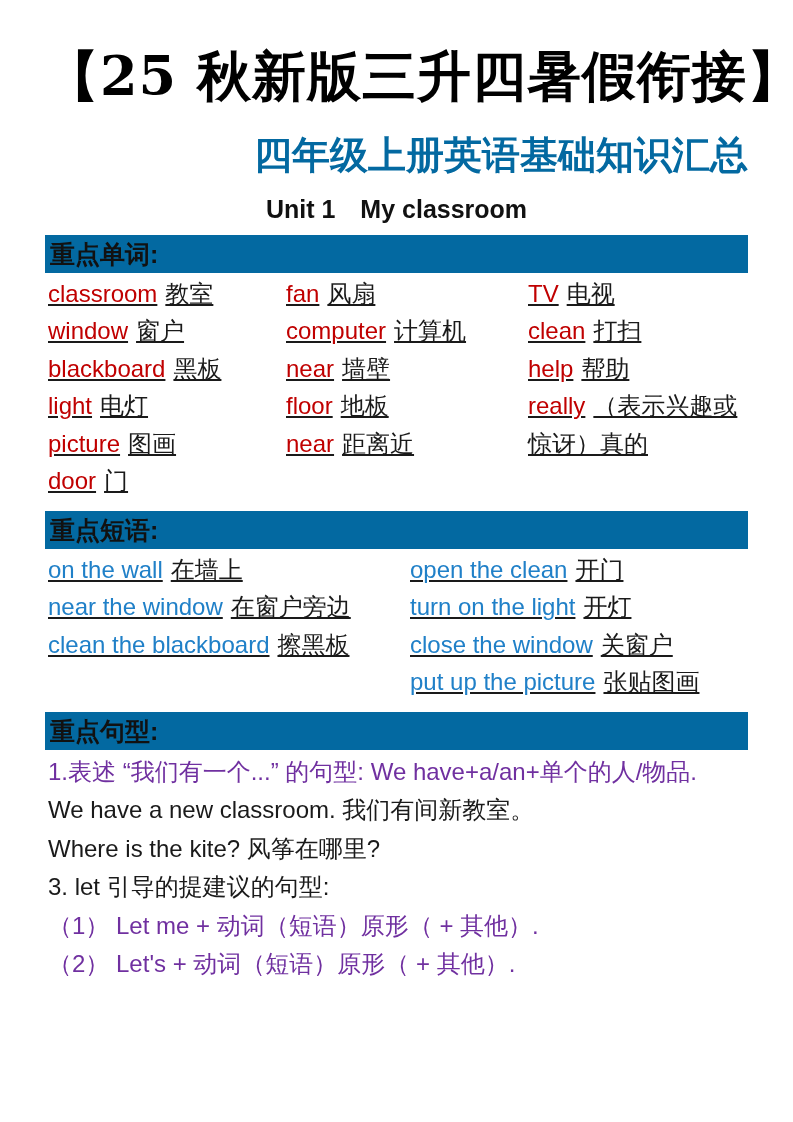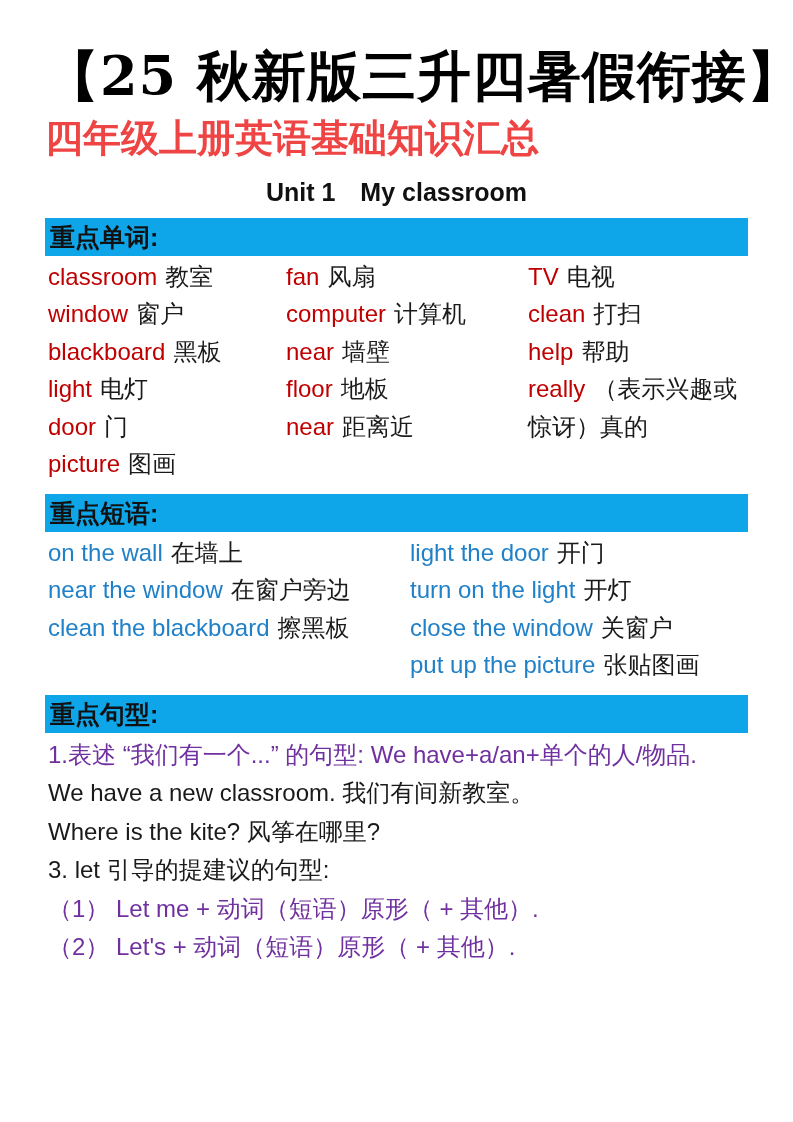--- a/index.html
+++ b/index.html
@@ -10,37 +10,37 @@
   }
   .content{padding:44px 45px 0 45px;width:703px;}
 
   
   .doc-title{
     text-align:left;font-size:54px;font-weight:900;color:#000;
     font-family:"DejaVu Serif","Liberation Serif",serif;
     line-height:1.2;letter-spacing:1px;white-space:nowrap;
   }
   .doc-subtitle{
-    text-align:left;font-size:38px;font-weight:bold;color:#ef4444;
+    text-align:right;font-size:38px;font-weight:bold;color:#0369a1;
     font-family:"DejaVu Serif","Liberation Serif",serif;
-    margin-top:6px;line-height:1.2;
+    margin-top:23px;line-height:1.2;
   }
   .unit-heading{
     text-align:center;font-size:25px;font-weight:bold;color:#111;
     margin-top:16px;line-height:1.3;
   }
 
   
   .section-bar{
-    background:#0ea5e9;font-size:25px;font-weight:bold;color:#111;
+    background:#0369a1;font-size:25px;font-weight:bold;color:#111;
     padding:4px 6px 4px 5px;margin-top:9px;line-height:1.2;
   }
 
   
-  .grid{display:flex;align-items:flex-start;padding:2px 0 2px 3px;}
+  .grid{display:flex;align-items:flex-start;padding:2px 0 2px 3px;text-decoration:underline;}
   .wcol1{width:238px;}
   .wcol2{width:242px;}
   .wcol3{width:220px;}
   .pcol1{width:362px;}
   .pcol2{width:338px;}
   .entry{font-size:24px;line-height:37.5px;}
   .en-red{color:#c00000;margin-right:8px;}
   .en-blue{color:#2080c8;margin-right:8px;}
   .zh{color:#1a1a1a;}
 
@@ -59,22 +59,22 @@
   <div class="doc-subtitle">四年级上册英语基础知识汇总</div>
   <div class="unit-heading">Unit 1　My classroom</div>
 
   <div class="section-bar">重点单词:</div>
   <div class="grid">
     <div class="wcol1">
       <div class="entry"><span class="en-red">classroom</span><span class="zh">教室</span></div>
       <div class="entry"><span class="en-red">window</span><span class="zh">窗户</span></div>
       <div class="entry"><span class="en-red">blackboard</span><span class="zh">黑板</span></div>
       <div class="entry"><span class="en-red">light</span><span class="zh">电灯</span></div>
+      <div class="entry"><span class="en-red">picture</span><span class="zh">图画</span></div>
       <div class="entry"><span class="en-red">door</span><span class="zh">门</span></div>
-      <div class="entry"><span class="en-red">picture</span><span class="zh">图画</span></div>
     </div>
     <div class="wcol2">
       <div class="entry"><span class="en-red">fan</span><span class="zh">风扇</span></div>
       <div class="entry"><span class="en-red">computer</span><span class="zh">计算机</span></div>
       <div class="entry"><span class="en-red">near</span><span class="zh">墙壁</span></div>
       <div class="entry"><span class="en-red">floor</span><span class="zh">地板</span></div>
       <div class="entry"><span class="en-red">near</span><span class="zh">距离近</span></div>
     </div>
     <div class="wcol3">
       <div class="entry"><span class="en-red">TV</span><span class="zh">电视</span></div>
@@ -85,21 +85,21 @@
   </div>
 
   <div class="section-bar">重点短语:</div>
   <div class="grid">
     <div class="pcol1">
       <div class="entry"><span class="en-blue">on the wall</span><span class="zh">在墙上</span></div>
       <div class="entry"><span class="en-blue">near the window</span><span class="zh">在窗户旁边</span></div>
       <div class="entry"><span class="en-blue">clean the blackboard</span><span class="zh">擦黑板</span></div>
     </div>
     <div class="pcol2">
-      <div class="entry"><span class="en-blue">light the door</span><span class="zh">开门</span></div>
+      <div class="entry"><span class="en-blue">open the clean</span><span class="zh">开门</span></div>
       <div class="entry"><span class="en-blue">turn on the light</span><span class="zh">开灯</span></div>
       <div class="entry"><span class="en-blue">close the window</span><span class="zh">关窗户</span></div>
       <div class="entry"><span class="en-blue">put up the picture</span><span class="zh">张贴图画</span></div>
     </div>
   </div>
 
   <div class="section-bar">重点句型:</div>
   <div class="sentences">
     <div class="sline purple">1.表述 “我们有一个...” 的句型: We have+a/an+单个的人/物品.</div>
     <div class="sline black">We have a new classroom. 我们有间新教室。</div>

